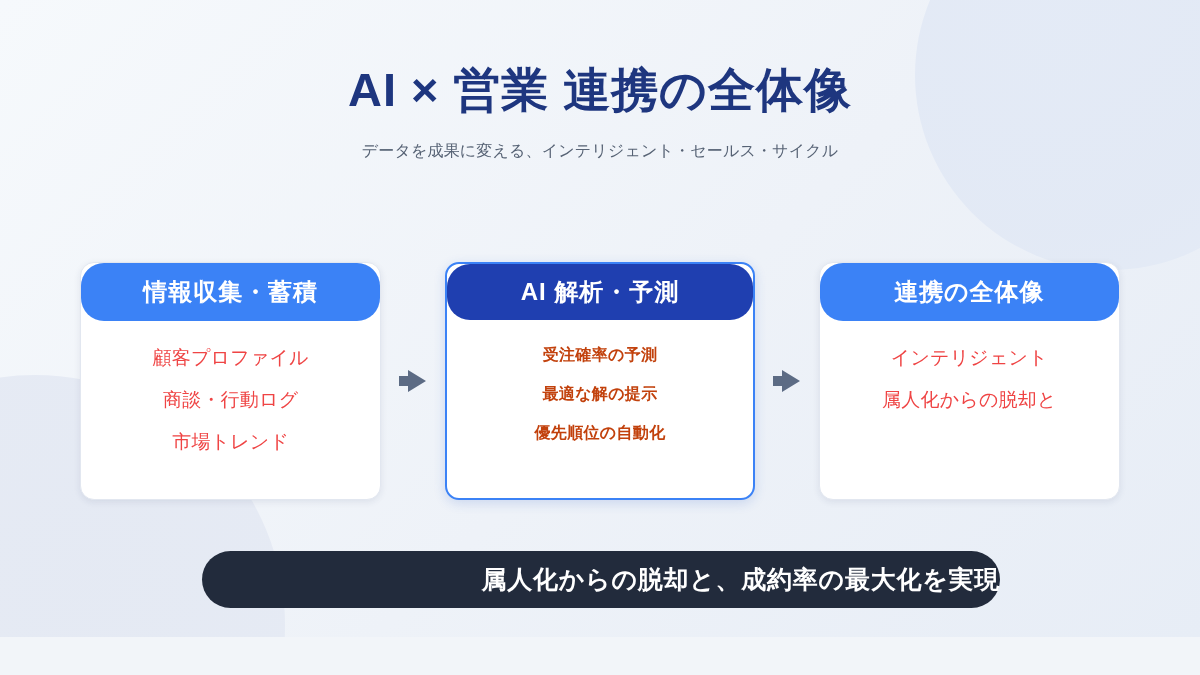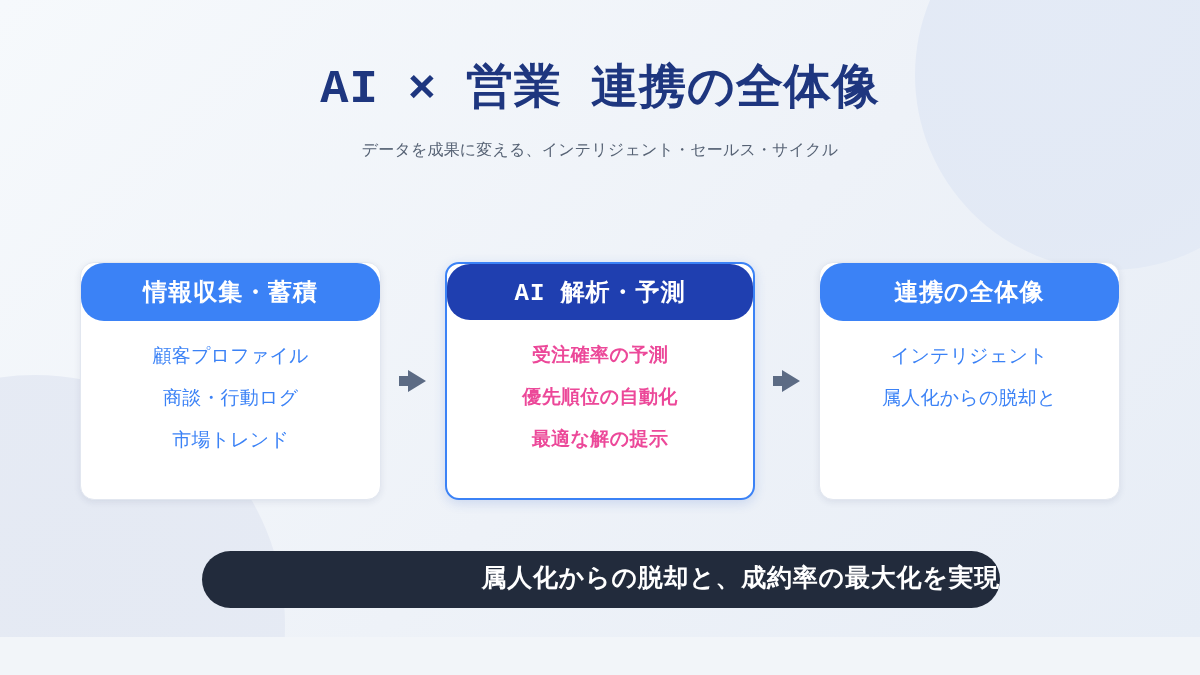--- a/index.html
+++ b/index.html
@@ -14,21 +14,20 @@
     font-family: "Liberation Sans", "DejaVu Sans", sans-serif;
     background: #f2f5f9;
   }
 
   #slide {
     position: relative;
     width: 1200px;
     height: 637px;
     overflow: hidden;
     background: linear-gradient(135deg, #f6f9fc 0%, #eef2f8 55%, #e7edf6 100%);
-    font-family: Liberation Mono, monospace;
   }
 
   
   .blob {
     position: absolute;
     border-radius: 50%;
     pointer-events: none;
   }
   .blob-tr {
     width: 390px;
@@ -127,28 +126,28 @@
     padding: 16px 10px 14px 10px;
     display: flex;
     flex-direction: column;
     align-items: center;
     justify-content: flex-start;
     box-sizing: border-box;
   }
   .card-item {
     font-size: 19px;
     line-height: 1;
-    color: #3b82f6;
+    color: #ef4444;
     letter-spacing: 0.01em;
     padding: 11px 0 12px 0;
   }
   .card.center .card-item {
-    font-size: 19px;
-    font-weight: bold;
-    color: #ec4899;
+    font-size: 16px;
+    font-weight: bold;
+    color: #c2410c;
     letter-spacing: 0.02em;
   }
 
   
   .arrow {
     width: 64px;
     display: flex;
     align-items: center;
     justify-content: center;
     flex: none;
@@ -206,22 +205,22 @@
         <svg width="36" height="30" viewBox="0 0 36 30" aria-hidden="true">
           <path d="M4 10 H13 V4 L31 15 L13 26 V20 H4 Z" fill="#5c6b84"></path>
         </svg>
       </span>
     </div>
 
     <div class="card center">
       <div class="card-head">AI 解析・予測</div>
       <div class="card-body">
         <div class="card-item">受注確率の予測</div>
+        <div class="card-item">最適な解の提示</div>
         <div class="card-item">優先順位の自動化</div>
-        <div class="card-item">最適な解の提示</div>
       </div>
     </div>
 
     <div class="arrow">
       <span>
         <svg width="36" height="30" viewBox="0 0 36 30" aria-hidden="true">
           <path d="M4 10 H13 V4 L31 15 L13 26 V20 H4 Z" fill="#5c6b84"></path>
         </svg>
       </span>
     </div>

